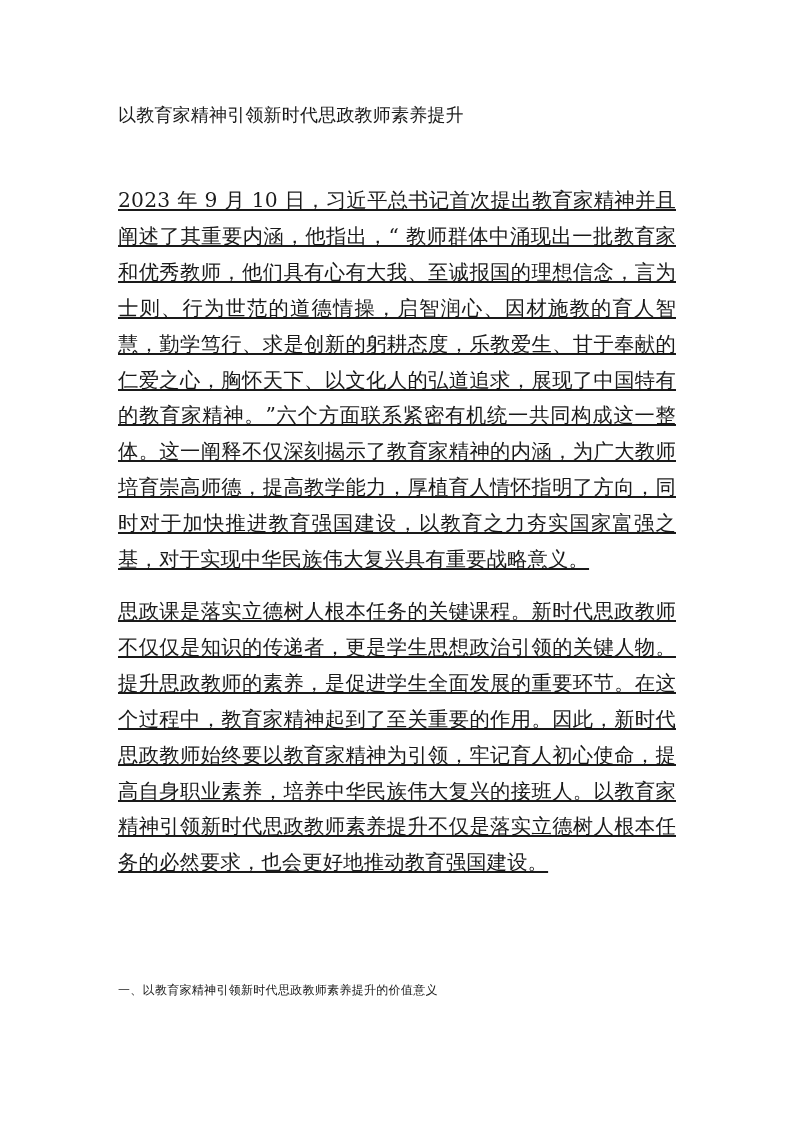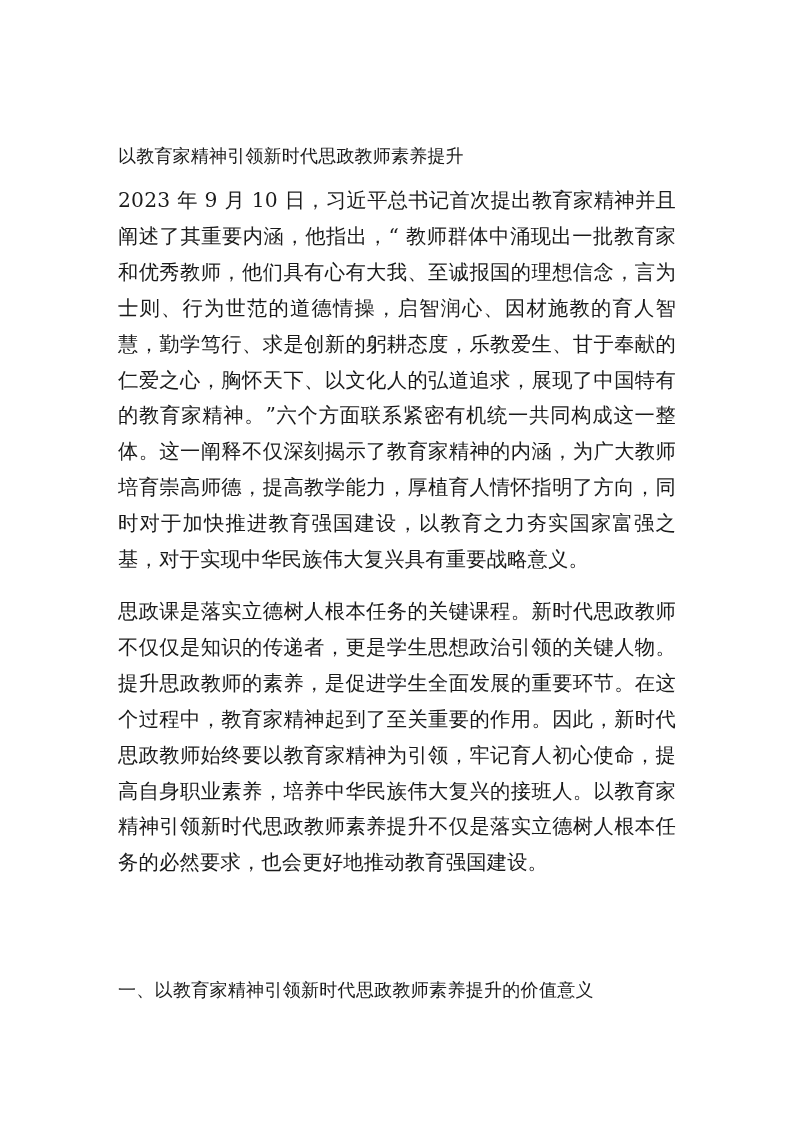--- a/index.html
+++ b/index.html
@@ -22,40 +22,40 @@
       width: 558px;
     }
     .title {
       position: absolute;
       left: 0;
       top: 103px;
       font-size: 18px;
       line-height: 24px;
       white-space: nowrap;
       letter-spacing: 0.2px;
-      margin-top: 41px;
     }
     .para {
       position: absolute;
       left: 0;
       width: 558px;
       font-size: 20.3px;
       line-height: 35.9px;
       text-align: justify;
       text-align-last: left;
       letter-spacing: 0.2px;
       margin: 0;
+      text-decoration: underline;
     }
     .p1 { top: 183px; }
     .p2 { top: 594px; }
     .heading {
       position: absolute;
       left: 0;
       top: 978px;
-      font-size: 18px;
+      font-size: 12px;
       line-height: 24px;
       white-space: nowrap;
       letter-spacing: 0.3px;
     }
   </style>
 </head>
 <body>
 
 <div class="page">
   <div class="title">以教育家精神引领新时代思政教师素养提升</div>

